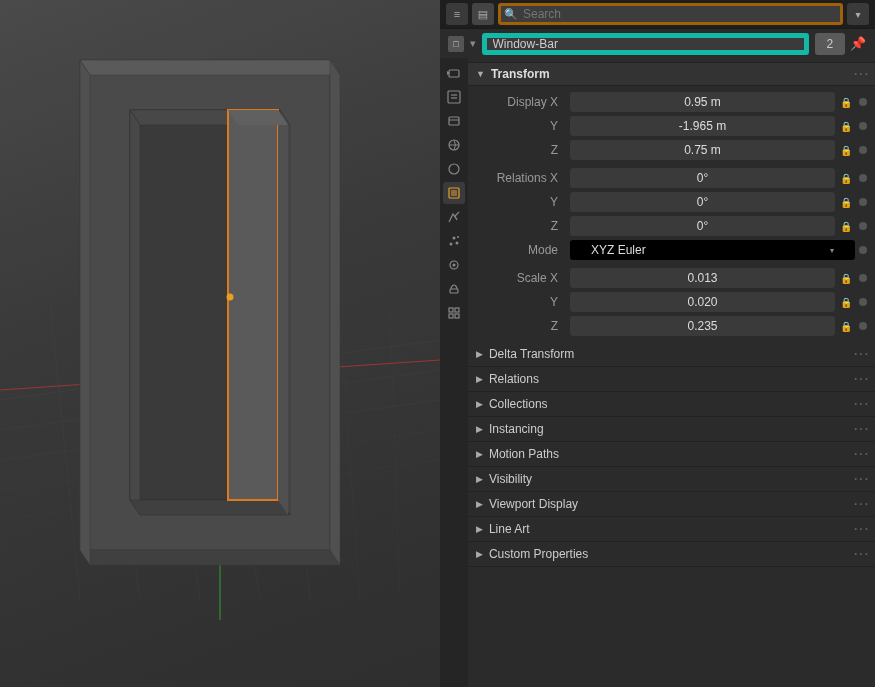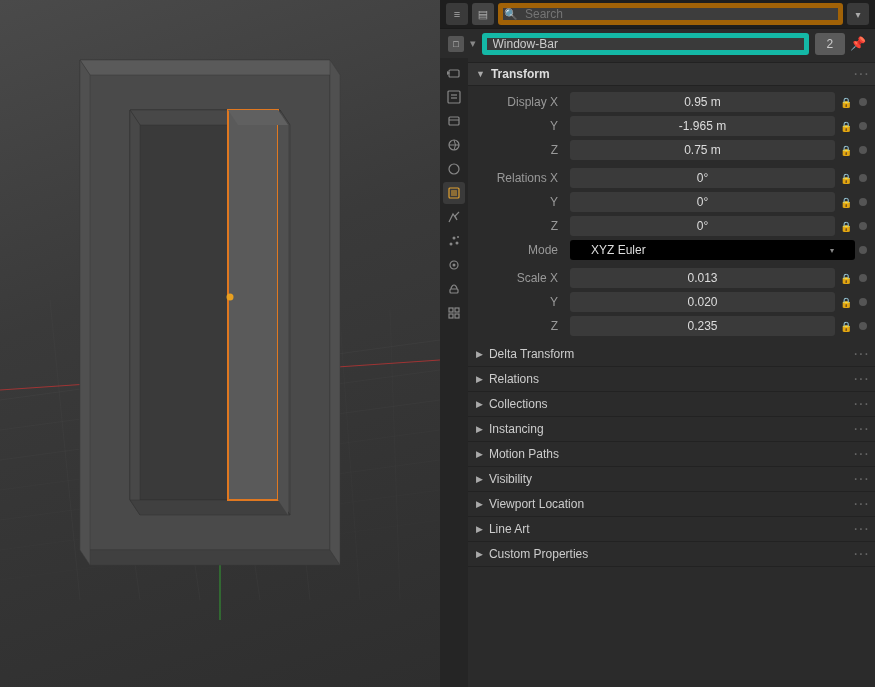--- a/index.html
+++ b/index.html
@@ -71,21 +71,21 @@
       display: flex;
       align-items: center;
       justify-content: center;
       font-size: 11px;
     }
 
     .search-box {
       flex: 1;
       height: 22px;
       background: #3d3d3d;
-      border: 5px solid #a16207;
+      border: 3px solid #a16207;
       border-radius: 3px;
       color: #ccc;
       padding: 0 6px 0 22px;
       font-size: 12px;
       outline: none;
       position: relative;
     }
 
     .search-wrapper {
       flex: 1;
@@ -690,21 +690,21 @@
       </div>
 
       <div class="collapsed-section">
         <span class="collapsed-arrow">▶</span>
         <span class="collapsed-title">Visibility</span>
         <span class="collapsed-dots">···</span>
       </div>
 
       <div class="collapsed-section">
         <span class="collapsed-arrow">▶</span>
-        <span class="collapsed-title">Viewport Location</span>
+        <span class="collapsed-title">Viewport Display</span>
         <span class="collapsed-dots">···</span>
       </div>
 
       <div class="collapsed-section">
         <span class="collapsed-arrow">▶</span>
         <span class="collapsed-title">Line Art</span>
         <span class="collapsed-dots">···</span>
       </div>
 
       <div class="collapsed-section">

